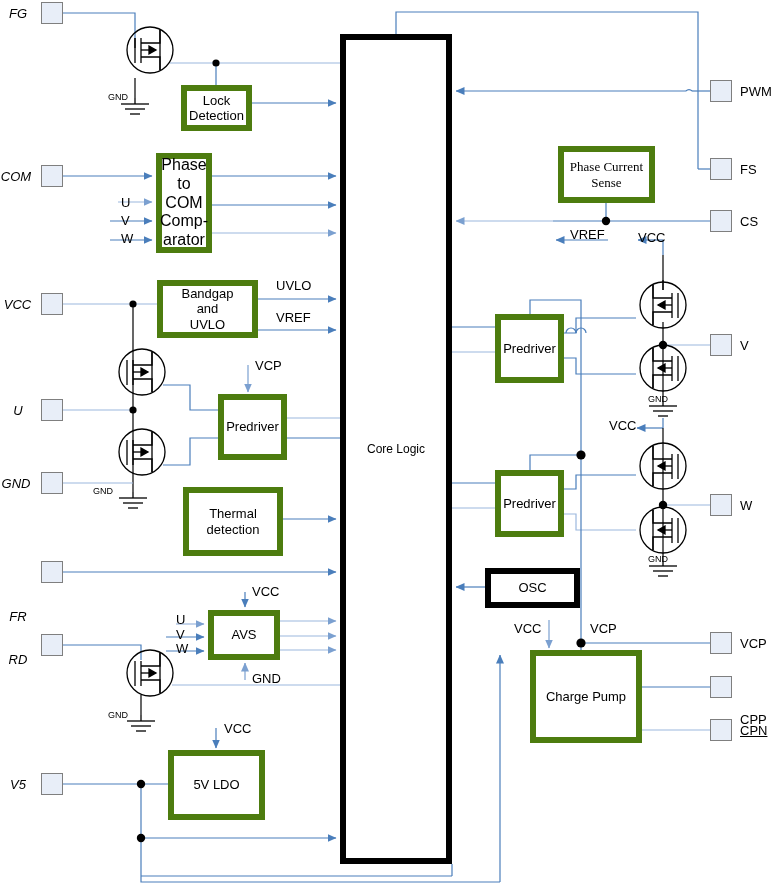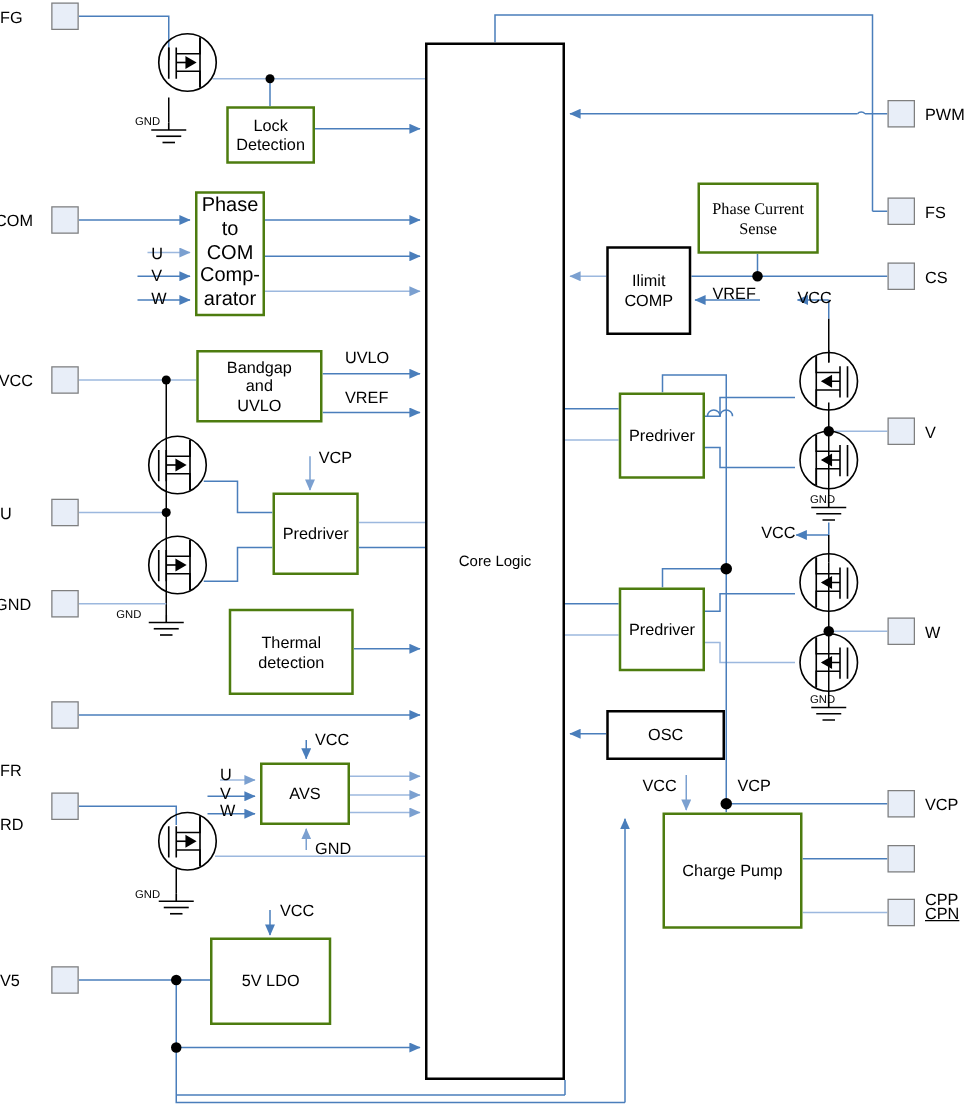--- a/index.html
+++ b/index.html
@@ -7,21 +7,21 @@
     position:relative;
     width:774px;height:888px;
     background:#ffffff;
     font-family:"Liberation Sans", sans-serif;
     overflow:hidden;
   }
   svg#wires{position:absolute;left:0;top:0;width:774px;height:888px;}
   .blk{
     position:absolute;
     box-sizing:border-box;
-    border:2px solid #4d7c0f;
+    border:6px solid #4d7c0f;
     background:#ffffff;
     display:flex;align-items:center;justify-content:center;
     text-align:center;
     font-size:13px;color:#000;
     line-height:1.18;
     white-space:pre-line;
   }
   .blk.k{border-color:#000;}
   .pin{
     position:absolute;
@@ -29,21 +29,21 @@
     box-sizing:border-box;
     border:1px solid #7f7f7f;
     background:#e8eef8;
   }
   .lbl{
     position:absolute;
     font-size:13px;color:#000;
     white-space:nowrap;
     line-height:1;
   }
-  .lbl.r{text-align:left;}
+  .lbl.r{text-align:center;font-style:italic;}
   .lbl.sm{font-size:9px;}
   .core-txt{font-size:12px;}
 </style>
 </head>
 <body>
 
 <div id="root">
 
   <svg id="wires" xmlns="http://www.w3.org/2000/svg">
     <defs>
@@ -345,22 +345,20 @@
   <div class="blk" style="left:183px;top:487px;width:100px;height:69px;">Thermal
 detection</div>
 
   <div class="blk" style="left:208px;top:610px;width:72px;height:50px;">AVS</div>
 
   <div class="blk" style="left:168px;top:750px;width:97px;height:70px;">5V LDO</div>
 
   <div class="blk" style="left:558px;top:146px;width:97px;height:57px;font-family:Liberation Serif, serif;">Phase Current
 Sense</div>
 
-  <div class="blk k" style="left:485px;top:197px;width:68px;height:71px;">Ilimit
-COMP</div>
 
   <div class="blk" style="left:495px;top:314px;width:69px;height:69px;">Predriver</div>
 
   <div class="blk" style="left:495px;top:470px;width:69px;height:67px;">Predriver</div>
 
   <div class="blk k" style="left:485px;top:568px;width:95px;height:40px;">OSC</div>
 
   <div class="blk" style="left:530px;top:650px;width:112px;height:93px;">Charge Pump</div>
 
   <div class="pin" style="left:41px;top:2px;"></div>

